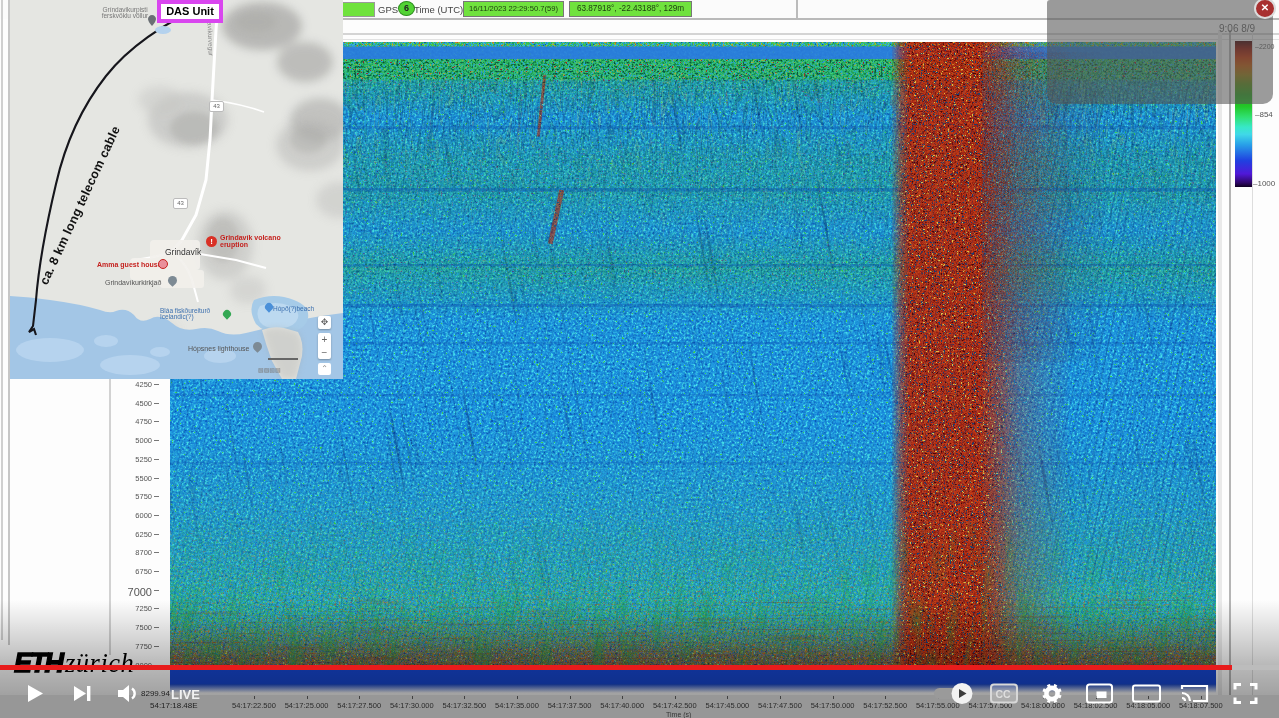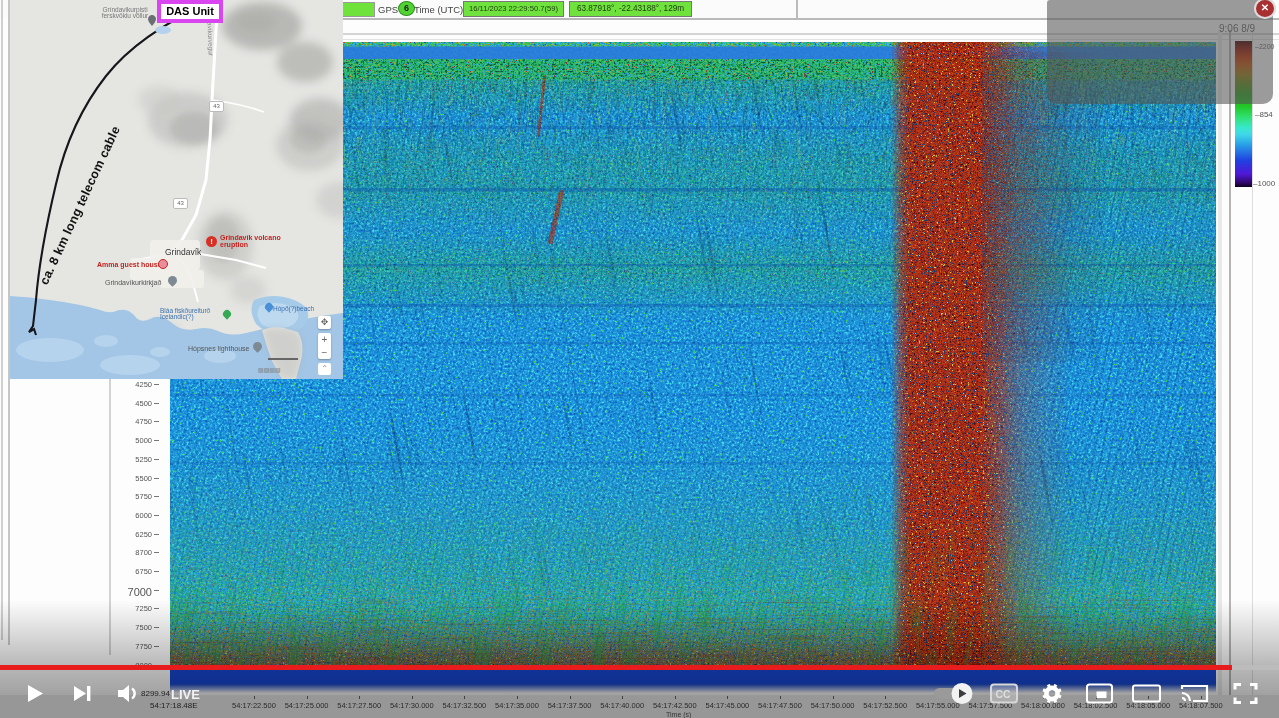--- a/index.html
+++ b/index.html
@@ -445,20 +445,23 @@
 
 <div class="abs" style="left:308px;top:316px;width:13px;height:13px;background:#fff;border-radius:2px;box-shadow:0 1px 2px rgba(0,0,0,0.3);color:#666;font-size:9px;text-align:center;line-height:13px;">✥</div>
 <div class="abs" style="left:308px;top:333px;width:13px;height:26px;background:#fff;border-radius:2px;box-shadow:0 1px 2px rgba(0,0,0,0.3);color:#666;font-size:10px;text-align:center;line-height:13px;">+<br>−</div>
 <div class="abs" style="left:308px;top:363px;width:13px;height:12px;background:#fff;border-radius:2px;color:#888;font-size:8px;text-align:center;line-height:12px;">⌃</div>
 <div class="abs" style="left:248px;top:366px;width:46px;height:8px;font-size:6px;color:#777;">▧▧▧▧</div>
 <div class="abs" style="left:258px;top:358px;width:30px;height:2px;background:#666;"></div>
 </div>
 
 <div class="abs" style="left:0;top:600px;width:1279px;height:118px;background:linear-gradient(rgba(0,0,0,0),rgba(0,0,0,0.12) 25%,rgba(0,0,0,0.27) 55%,rgba(0,0,0,0.36) 80%,rgba(0,0,0,0.36));"></div>
 
+<div class="abs" style="left:14px;top:648px;width:200px;height:30px;color:#000;white-space:nowrap;">
+  <span style="font-family:'Liberation Sans',sans-serif;font-weight:bold;font-style:italic;font-size:27px;letter-spacing:-2px;-webkit-text-stroke:1.3px #000;">ETH</span><span style="font-family:'Liberation Serif',serif;font-style:italic;font-size:26.5px;letter-spacing:0.5px;margin-left:3px;">zürich</span>
+</div>
 
 <div class="abs" style="left:0;top:665px;width:1279px;height:5px;background:#bcbcbc;"></div>
 <div class="abs" style="left:0;top:665px;width:1232px;height:5px;background:#e81c1c;"></div>
 
 <div id="controls">
 <svg class="abs" style="left:0;top:676px;" width="1279" height="36" xmlns="http://www.w3.org/2000/svg">
 <g fill="#fff">
 
   <path d="M28,9 L28,26 L43,17.5 Z"></path>
 

